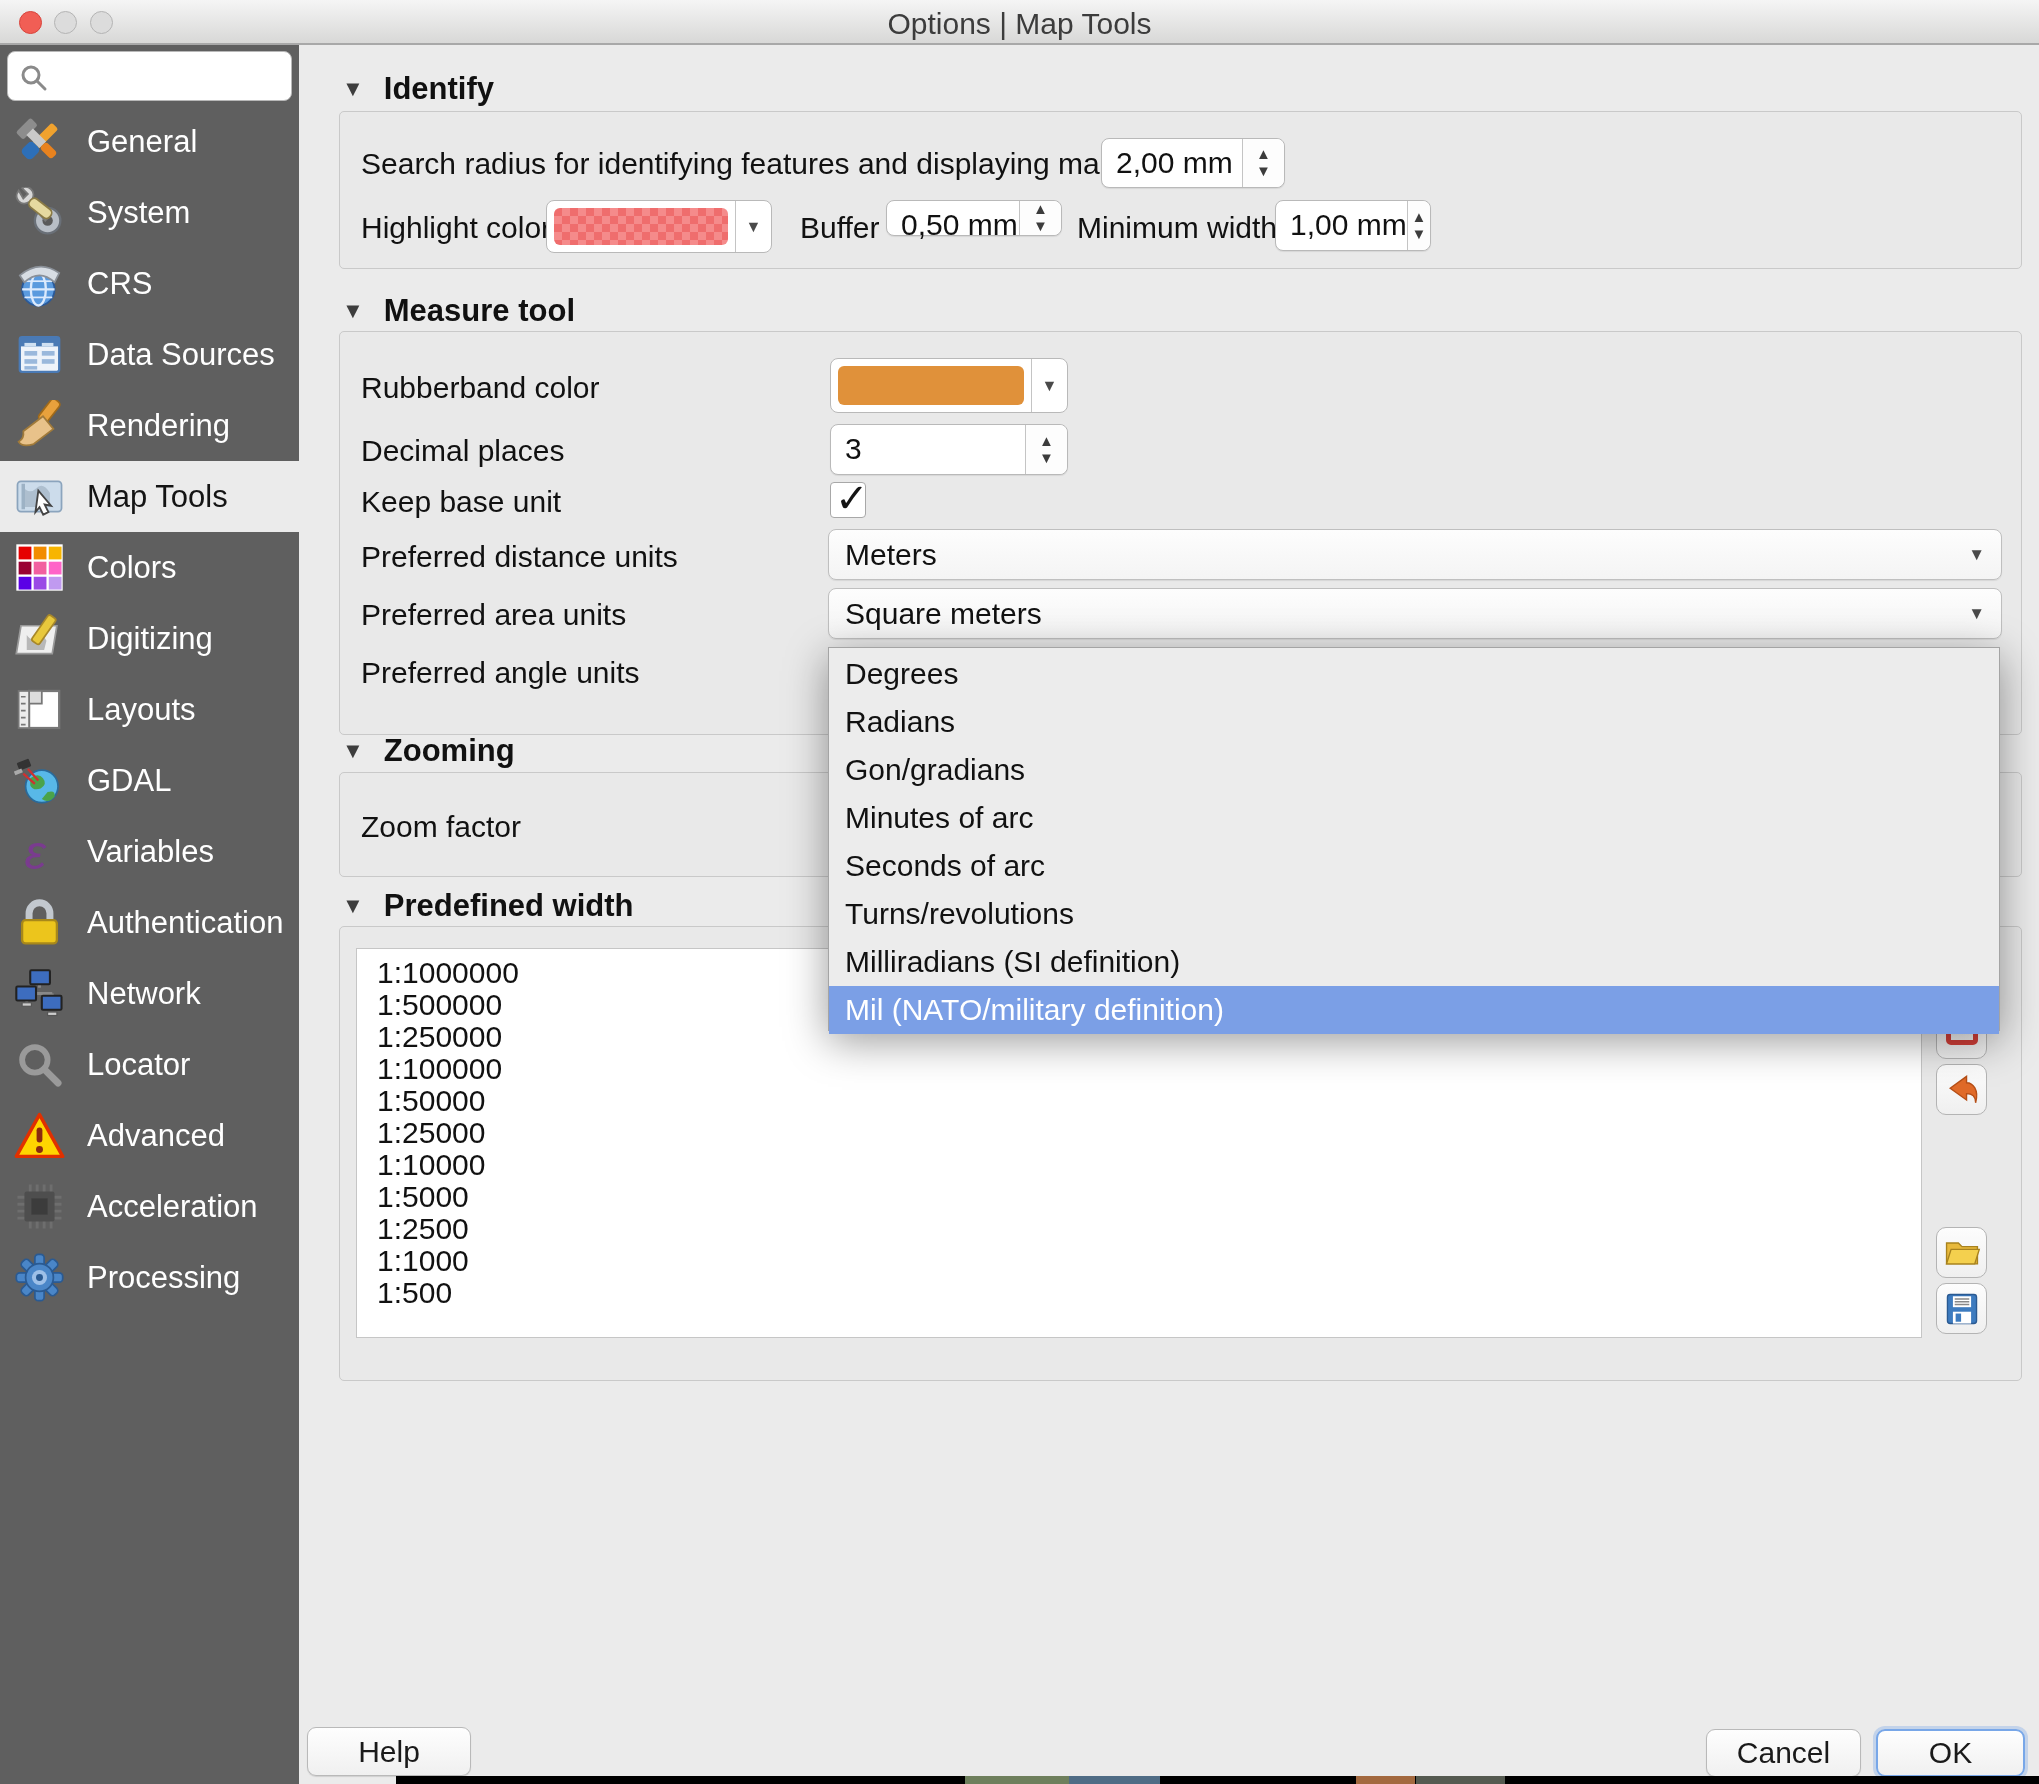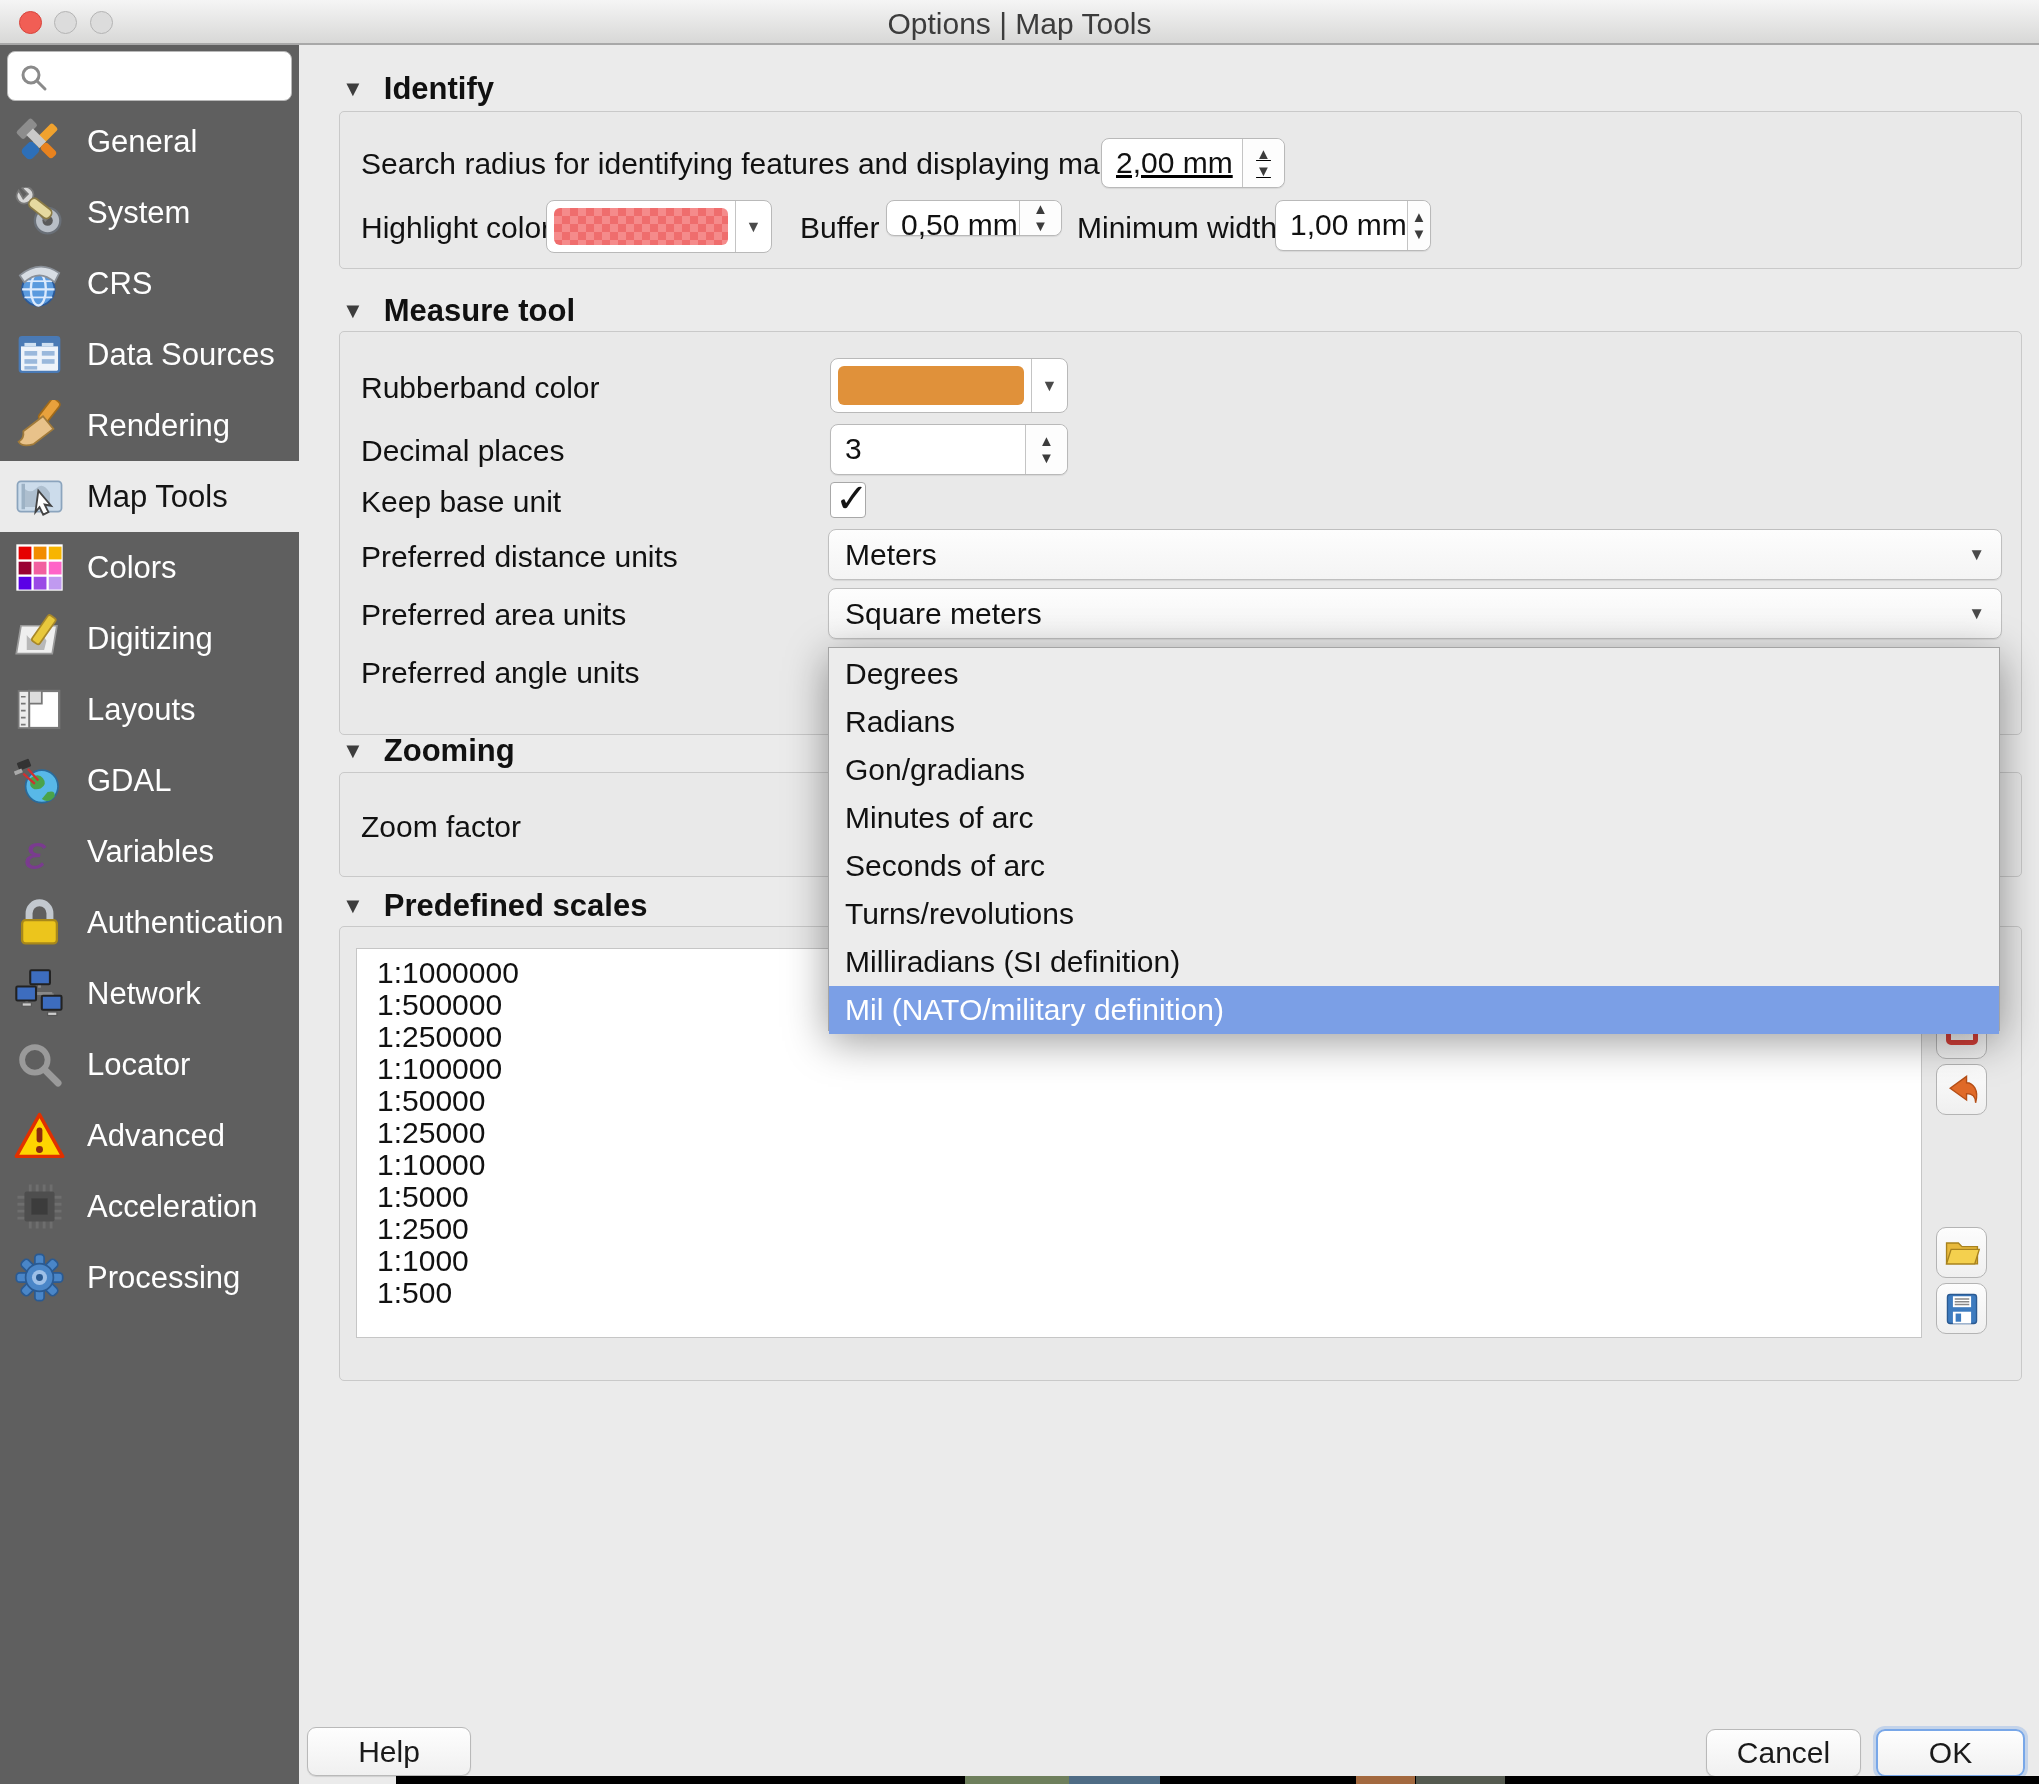--- a/index.html
+++ b/index.html
@@ -282,21 +282,21 @@
     </div>
   </div>
 
   <div class="sec-head" style="left:342px;top:71px;">
     <span class="tri">▼</span>
     <span>Identify</span>
   </div>
   <div class="gbox" style="left:339px;top:111px;width:1683px;height:158px;"></div>
 
   <div class="lbl" style="left:361px;top:147px;">Search radius for identifying features and displaying map tips</div>
-  <div class="spin" style="left:1101px;top:138px;width:184px;height:50px;text-decoration:underline;">
+  <div class="spin" style="left:1101px;top:138px;width:184px;height:50px;">
     <span class="spin-val">2,00 mm</span>
     <span class="spin-btns">
       <span>▲</span>
       <span>▼</span>
     </span>
   </div>
 
   <div class="lbl" style="left:361px;top:211px;">Highlight color</div>
   <div class="colorbtn" style="left:546px;top:200px;width:226px;height:53px;">
     <div class="swatch red-check"></div>
@@ -361,21 +361,21 @@
 
   <div class="sec-head" style="left:342px;top:733px;">
     <span class="tri">▼</span>
     <span>Zooming</span>
   </div>
   <div class="gbox" style="left:339px;top:772px;width:1683px;height:105px;"></div>
   <div class="lbl" style="left:361px;top:810px;">Zoom factor</div>
 
   <div class="sec-head" style="left:342px;top:888px;">
     <span class="tri">▼</span>
-    <span>Predefined scales</span>
+    <span>Predefined width</span>
   </div>
   <div class="gbox" style="left:339px;top:926px;width:1683px;height:455px;"></div>
   <div class="listbox" style="left:356px;top:948px;width:1566px;height:390px;padding-top:8px;">
     <div class="scale-item">1:1000000</div>
     <div class="scale-item">1:500000</div>
     <div class="scale-item">1:250000</div>
     <div class="scale-item">1:100000</div>
     <div class="scale-item">1:50000</div>
     <div class="scale-item">1:25000</div>
     <div class="scale-item">1:10000</div>

